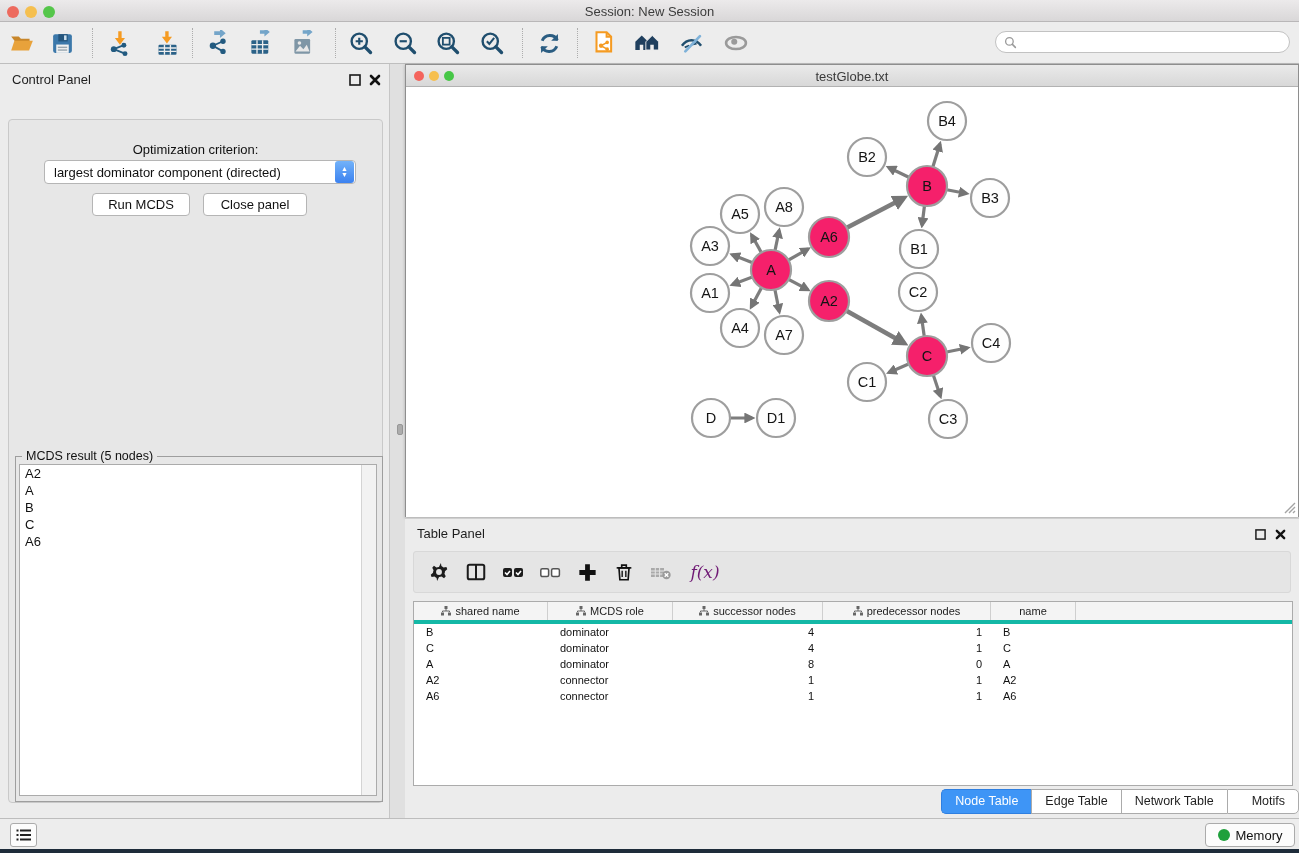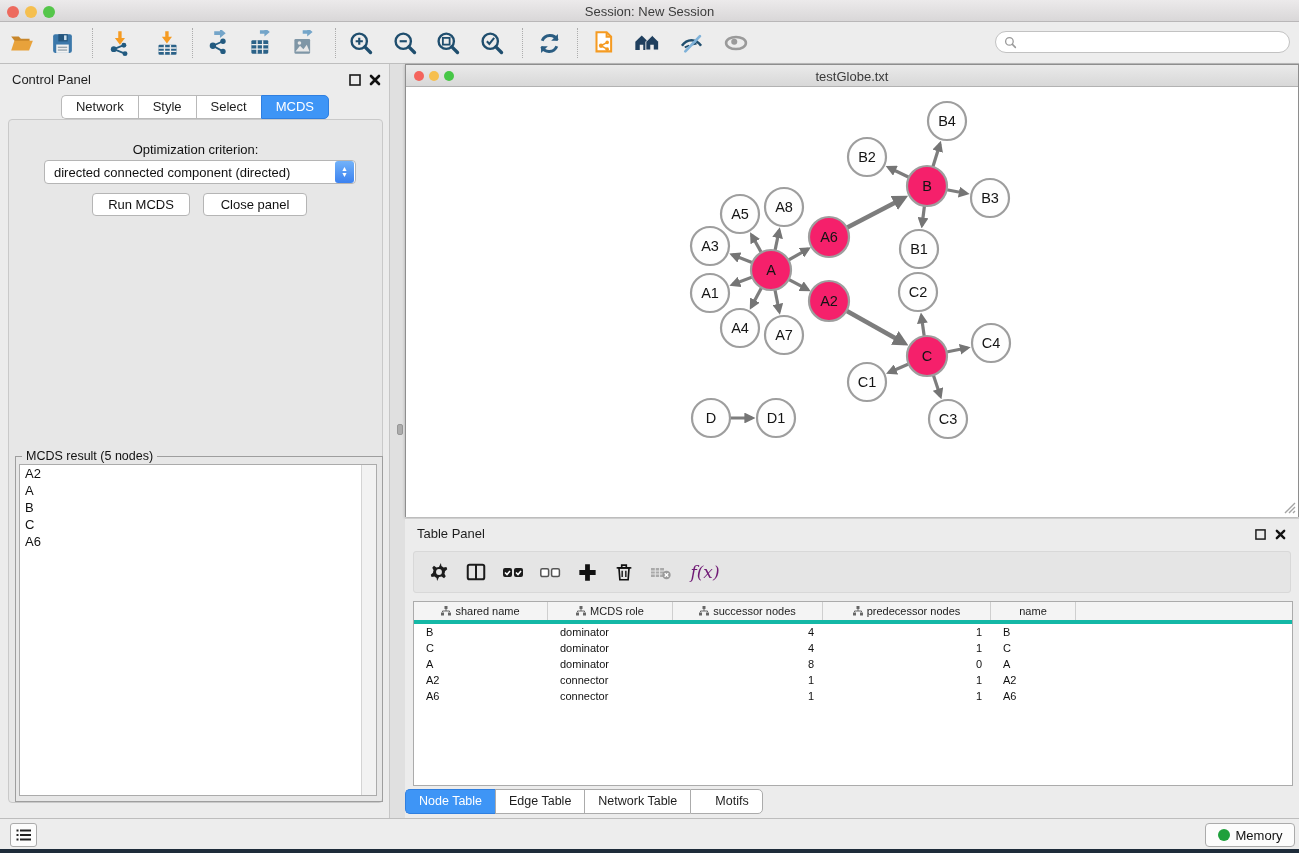--- a/index.html
+++ b/index.html
@@ -65,21 +65,21 @@
   #tp-toolbar { left:8px; top:32px; width:878px; height:42px; background:#E5E5E5; border:1px solid #D8D8D8; border-radius:3px; display:flex; align-items:center; padding-left:10px; gap:7px; }
   .tpbtn { width:30px; height:30px; display:flex; align-items:center; justify-content:center; }
   #fx-label { font-size:17px; color:#701a75; font-style:italic; font-family:"DejaVu Serif", serif; }
   #node-table { left:8px; top:82px; width:880px; height:185px; background:#fff; border:1px solid #ABABAB; }
   #nt-header { display:flex; height:22px; background:#F4F4F4; border-bottom:4px solid #14b8a6; }
   .nt-hcell { display:flex; align-items:center; justify-content:center; gap:4px; font-size:11px; color:#1C1C1C; border-right:1px solid #CFCFCF; overflow:hidden; }
   .nt-row { display:flex; height:16px; }
   .nt-cell { font-size:11px; color:#111; line-height:16px; overflow:hidden; white-space:nowrap; }
   .al { padding-left:12px; text-align:left; }
   .ar { padding-right:9px; text-align:right; }
-  #tp-tabs { left:0; top:270px; width:894px; display:flex; justify-content:flex-start; }
+  #tp-tabs { left:0; top:270px; width:894px; display:flex; justify-content:flex-end; }
   .tp-tab { font-size:12.5px; padding:4px 13px 5px; background:#fff; border:1px solid #ABABAB; border-right:none; color:#1E1E1E; }
   .tp-tab:first-child { border-radius:5px 0 0 5px; }
   .tp-tab:last-child { border-radius:0 5px 5px 0; border-right:1px solid #ABABAB;padding-left:24px; }
   .tp-tab.selected { background:#3E95F6; border-color:#2F7FE0; color:#fff; }
 
   
   #status-bar { left:0; top:818px; width:1299px; height:31px; background:#EDEDED; border-top:1px solid #BDBDBD; }
   #list-btn { left:10px; top:4px; width:27px; height:24px; background:#FCFCFC; border:1px solid #ABABAB; border-radius:3px; display:flex; align-items:center; justify-content:center; }
   #memory-btn { left:1205px; top:4px; width:90px; height:24px; background:#FCFCFC; border:1px solid #ABABAB; border-radius:4px; display:flex; align-items:center; justify-content:center; gap:6px; font-size:13px; color:#111; }
   #memory-dot { width:12px; height:12px; border-radius:50%; background:#1FA03C; }
@@ -247,30 +247,24 @@
     <div class="winbtn" style="right:26px">
       <svg width="12" height="12" viewBox="0 0 12 12">
           <rect x="1" y="1" width="10" height="10" fill="none" stroke="#1A1A1A" stroke-width="1.6"></rect>
         </svg>
     </div>
     <div class="winbtn" style="right:6px">
       <svg width="12" height="12" viewBox="0 0 12 12">
           <path d="M2 2 L10 10 M10 2 L2 10" stroke="#111" stroke-width="2.6" stroke-linecap="round"></path>
         </svg>
     </div>
-    <div id="cp-tabs" class="abs">
-        <div class="cp-tab">Network</div>
-        <div class="cp-tab">Style</div>
-        <div class="cp-tab">Select</div>
-        <div class="cp-tab selected">MCDS</div>
-      </div>
     <div id="cp-inner" class="abs">
       <div id="opt-label" class="abs">Optimization criterion:</div>
       <div id="criterion-select" class="abs">
-        <span class="val">directed connected component (directed)</span>
+        <span class="val">largest dominator component (directed)</span>
         <span class="spin">
             <span>▲</span>
             <span>▼</span>
           </span>
       </div>
       <div id="run-btn" class="pushbtn">Run MCDS</div>
       <div id="closepanel-btn" class="pushbtn">Close panel</div>
       <div id="result-group" class="abs">
         <div id="result-title">MCDS result (5 nodes)</div>
         <div id="result-list">

